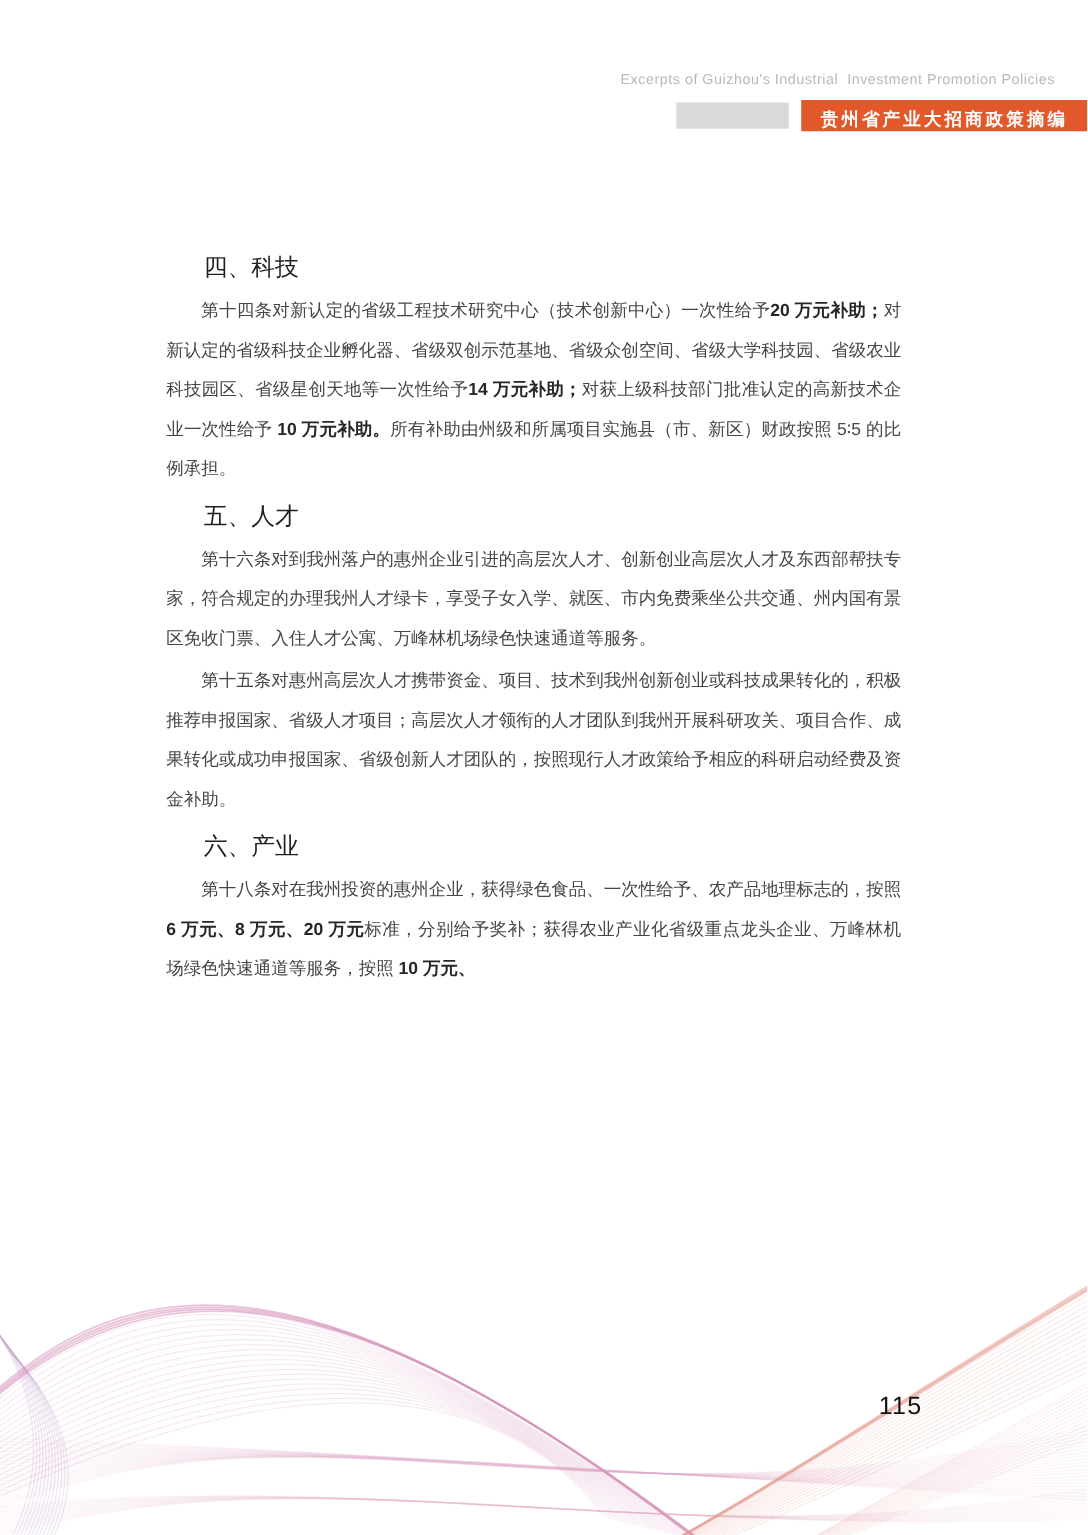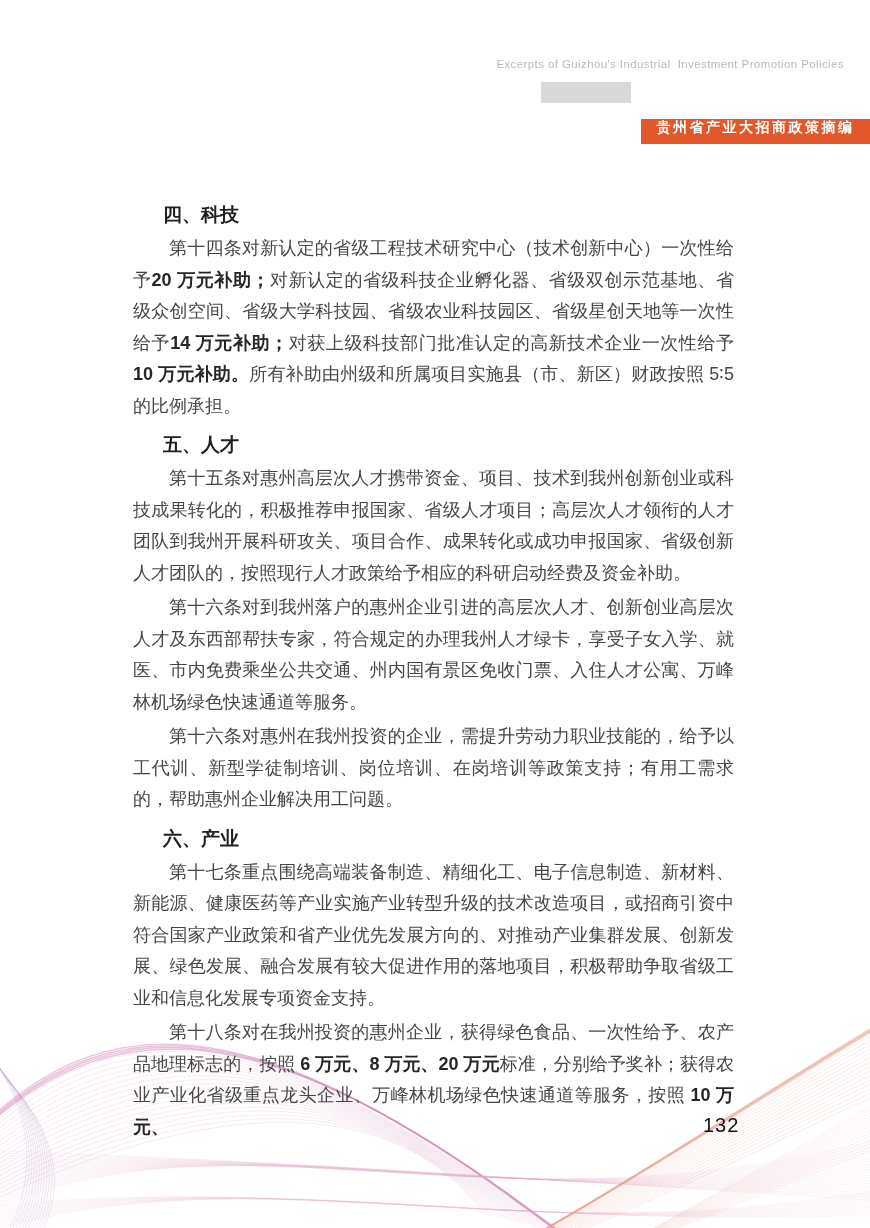--- a/index.html
+++ b/index.html
@@ -16,38 +16,38 @@
     font-size:11.5px;letter-spacing:.4px;
     color:#b9b9b9;white-space:pre;
   }
   .gray-block{
     position:absolute;top:82px;left:541px;
     width:90px;height:21px;background:#d9d9d9;
   }
   .orange-banner{
     position:absolute;top:80px;left:641px;
     width:229px;height:25px;
-    display:flex;align-items:flex-start;justify-content:center;
-    color:#ffffff;font-weight:bold;font-size:14px;letter-spacing:2.5px;margin-top:39px;
+    display:flex;align-items:flex-end;justify-content:center;
+    color:#ffffff;font-weight:bold;font-size:14px;letter-spacing:2.5px;
   }
   
   .content{
     position:absolute;left:133px;top:192px;width:604px;
     z-index:2;
   }
   .content h2{
-    font-size:19px;font-weight:bold;color:#1f1f1f;
+    font-size:19px;font-weight:normal;color:#1f1f1f;
     margin:7px 0 3px 30px;line-height:31px;
   }
   .content p{
-    font-size:18px;color:#464646;
+    font-size:14px;color:#464646;
     line-height:31.5px;
     text-align:justify;text-justify:inter-character;
     text-indent:2em;
-    margin:0 3px 3px 0;
+    margin:0 16px 3px 0;
   }
   .content p b{color:#262626;}
   
   .page-number{
     position:absolute;left:703px;top:1114px;
     font-size:20px;color:#141414;letter-spacing:1px;
     z-index:3;
   }
   
   .waves{
@@ -68,32 +68,30 @@
     <span>贵州省产业大招商政策摘编</span>
   </div>
 
   <div class="content" id="content-root">
       <section>
         <h2>四、科技</h2>
         <p><span>第十四条对新认定的省级工程技术研究中心（技术创新中心）一次性给予</span><b>20 万元补助；</b><span>对新认定的省级科技企业孵化器、省级双创示范基地、省级众创空间、省级大学科技园、省级农业科技园区、省级星创天地等一次性给予</span><b>14 万元补助；</b><span>对获上级科技部门批准认定的高新技术企业一次性给予 </span><b>10 万元补助。</b><span>所有补助由州级和所属项目实施县（市、新区）财政按照 5∶5 的比例承担。</span></p>
       </section>
       <section>
         <h2>五、人才</h2>
+        <p><span>第十六条对到我州落户的惠州企业引进的高层次人才、创新创业高层次人才及东西部帮扶专家，符合规定的办理我州人才绿卡，享受子女入学、就医、市内免费乘坐公共交通、州内国有景区免收门票、入住人才公寓、万峰林机场绿色快速通道等服务。</span></p>
         <p><span>第十五条对惠州高层次人才携带资金、项目、技术到我州创新创业或科技成果转化的，积极推荐申报国家、省级人才项目；高层次人才领衔的人才团队到我州开展科研攻关、项目合作、成果转化或成功申报国家、省级创新人才团队的，按照现行人才政策给予相应的科研启动经费及资金补助。</span></p>
-        <p><span>第十六条对到我州落户的惠州企业引进的高层次人才、创新创业高层次人才及东西部帮扶专家，符合规定的办理我州人才绿卡，享受子女入学、就医、市内免费乘坐公共交通、州内国有景区免收门票、入住人才公寓、万峰林机场绿色快速通道等服务。</span></p>
-        <p><span>第十六条对惠州在我州投资的企业，需提升劳动力职业技能的，给予以工代训、新型学徒制培训、岗位培训、在岗培训等政策支持；有用工需求的，帮助惠州企业解决用工问题。</span></p>
       </section>
       <section>
         <h2>六、产业</h2>
-        <p><span>第十七条重点围绕高端装备制造、精细化工、电子信息制造、新材料、新能源、健康医药等产业实施产业转型升级的技术改造项目，或招商引资中符合国家产业政策和省产业优先发展方向的、对推动产业集群发展、创新发展、绿色发展、融合发展有较大促进作用的落地项目，积极帮助争取省级工业和信息化发展专项资金支持。</span></p>
         <p><span>第十八条对在我州投资的惠州企业，获得绿色食品、一次性给予、农产品地理标志的，按照 </span><b>6 万元、8 万元、20 万元</b><span>标准，分别给予奖补；获得农业产业化省级重点龙头企业、万峰林机场绿色快速通道等服务，按照 </span><b>10 万元、</b></p>
       </section>
     </div>
 
-  <div class="page-number">132</div>
+  <div class="page-number">115</div>
 
   <svg class="waves" id="wave-svg" viewBox="0 0 870 250">
       <g>
         <path d="M-15,70 C25,120 45,190 5,260" fill="none" stroke="#b08ac4" stroke-opacity="0.2" stroke-width="1"></path>
         <path d="M-13,73 C28,123 47,192 8,260" fill="none" stroke="#b08ac4" stroke-opacity="0.2" stroke-width="1"></path>
         <path d="M-11,76 C31,126 49,194 11,260" fill="none" stroke="#b08ac4" stroke-opacity="0.2" stroke-width="1"></path>
         <path d="M-9,79 C34,129 51,196 14,260" fill="none" stroke="#b08ac4" stroke-opacity="0.2" stroke-width="1"></path>
         <path d="M-7,82 C37,132 53,198 17,260" fill="none" stroke="#b08ac4" stroke-opacity="0.2" stroke-width="1"></path>
         <path d="M-5,85 C40,135 55,200 20,260" fill="none" stroke="#b08ac4" stroke-opacity="0.2" stroke-width="1"></path>
         <path d="M-3,88 C43,138 57,202 23,260" fill="none" stroke="#b08ac4" stroke-opacity="0.2" stroke-width="1"></path>

